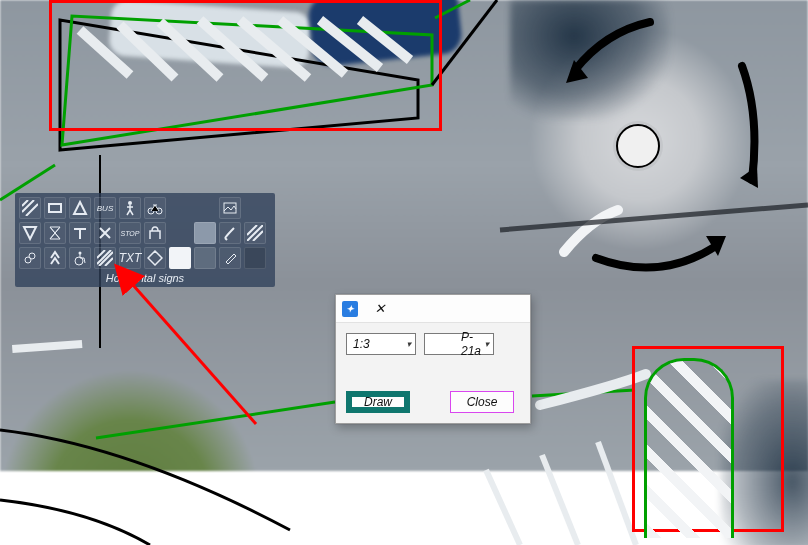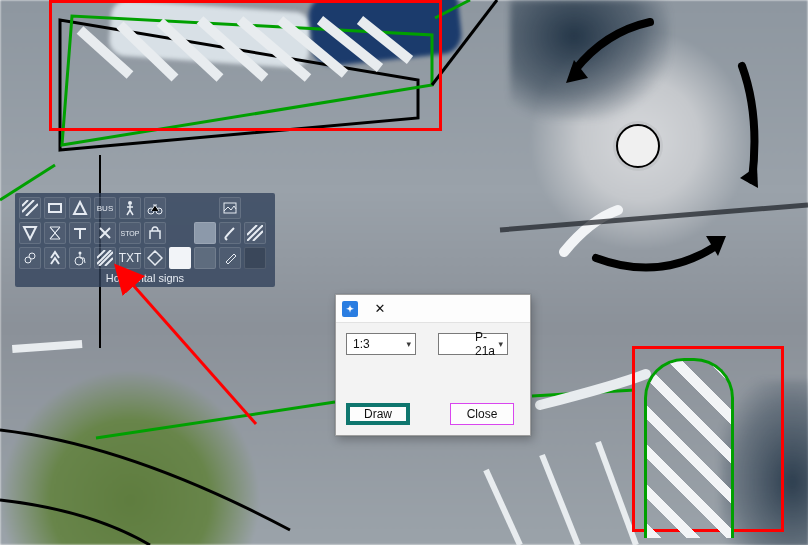--- a/index.html
+++ b/index.html
@@ -1,22 +1,23 @@
 <!DOCTYPE html>
 <html><head>
 <meta charset="utf-8">
 <style>
   * { box-sizing: border-box; }
   html, body { margin: 0; padding: 0; }
   body { width: 808px; height: 545px; overflow: hidden; }
   #stage {
     position: relative;
     width: 808px;
-    height: 545px;
+    height: 471px;
     font-family: "Segoe UI", Arial, sans-serif;
+    font-style: italic;
   }
   
   .aerial {
     position: absolute; inset: 0;
     background:
       radial-gradient(circle at 640px 140px, #d6d8db 0px, #c5c8cc 60px, rgba(0,0,0,0) 110px),
       radial-gradient(circle at 130px 500px, #5f7d3f 0px, #68854a 80px, rgba(0,0,0,0) 130px),
       linear-gradient(180deg, #8e97a0 0%, #9aa2aa 35%, #8b9199 60%, #9ba3aa 100%);
     filter: blur(1.2px);
   }
@@ -105,21 +106,21 @@
   }
   .titlebar .title { flex: 1; }
   .titlebar .close {
     width: 32px; height: 20px;
     display: flex; align-items: center; justify-content: center;
     font-size: 13px;
     color: #111;
     cursor: pointer;
   }
   .dlg-body { padding: 10px; background: #f3f3f3; }
-  .dlg-row { display: flex; gap: 22px; margin-bottom: 48px; }
+  .dlg-row { display: flex; gap: 8px; margin-bottom: 36px; }
   .select {
     height: 22px;
     background: #fff;
     border: 1px solid #7a7a7a;
     padding: 0 18px 0 6px;
     font-size: 12px;
     display: flex; align-items: center;
     position: relative;
     min-width: 50px;
   }
@@ -129,21 +130,21 @@
     font-size: 9px;
     color: #3a3a3a;
   }
   .sel-ratio { width: 70px; }
   .sel-type  { width: 70px; padding-left: 36px; }
   .dlg-actions { display: flex; gap: 40px; justify-content: flex-start; }
   .btn {
     height: 22px;
     min-width: 64px;
     background: #fdfdfd;
-    border: 4px solid #0f766e;
+    border: 6px solid #0f766e;
     color: #111;
     font-size: 12px;
     display: flex; align-items: center; justify-content: center;
     padding: 0 12px;
     cursor: pointer;
   }
   .btn.plain { border: 1px solid #d946ef; }
 
   
   .island2 {

